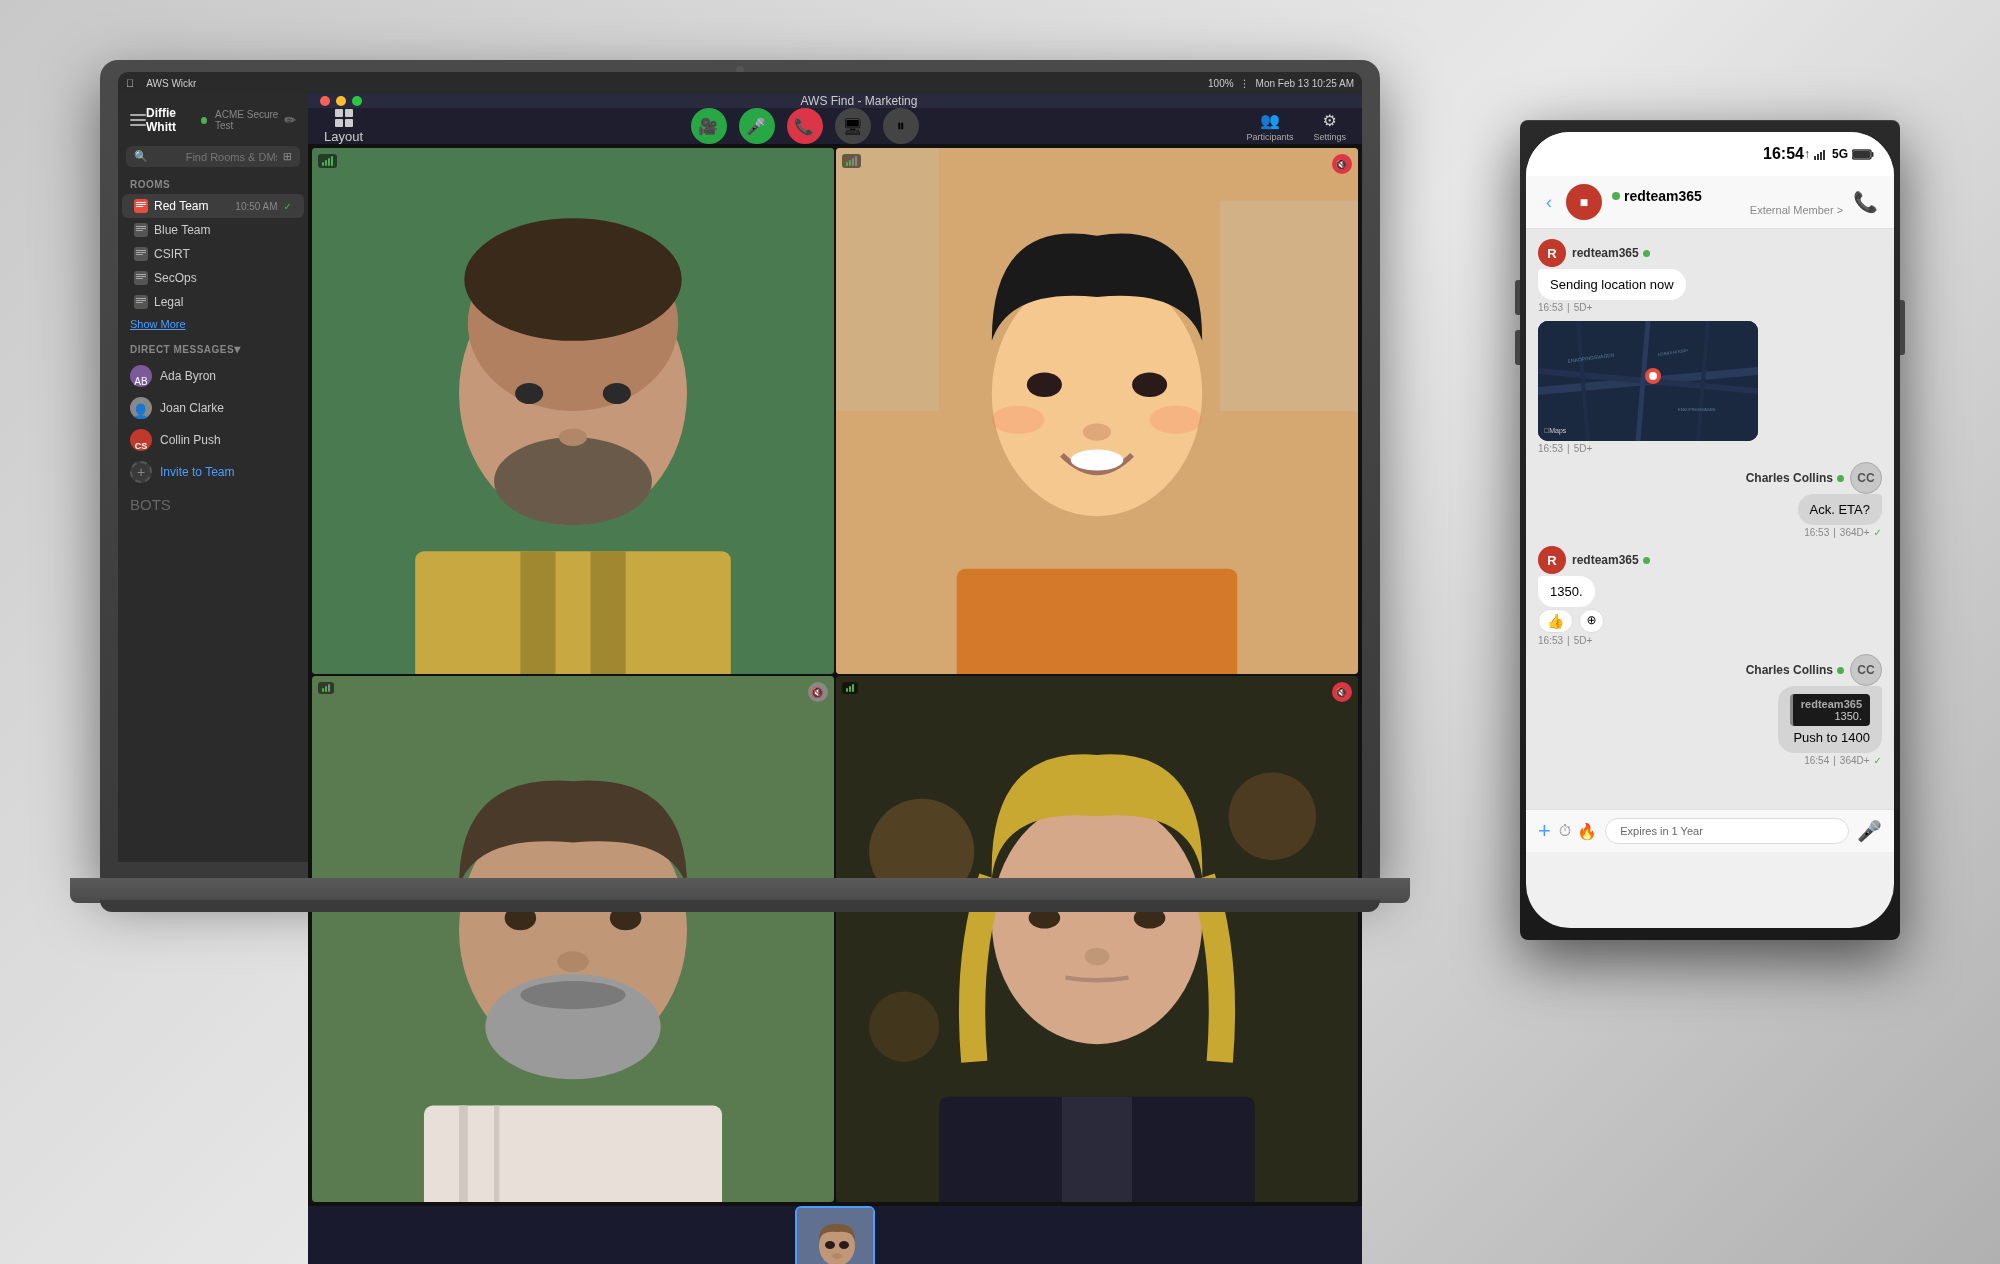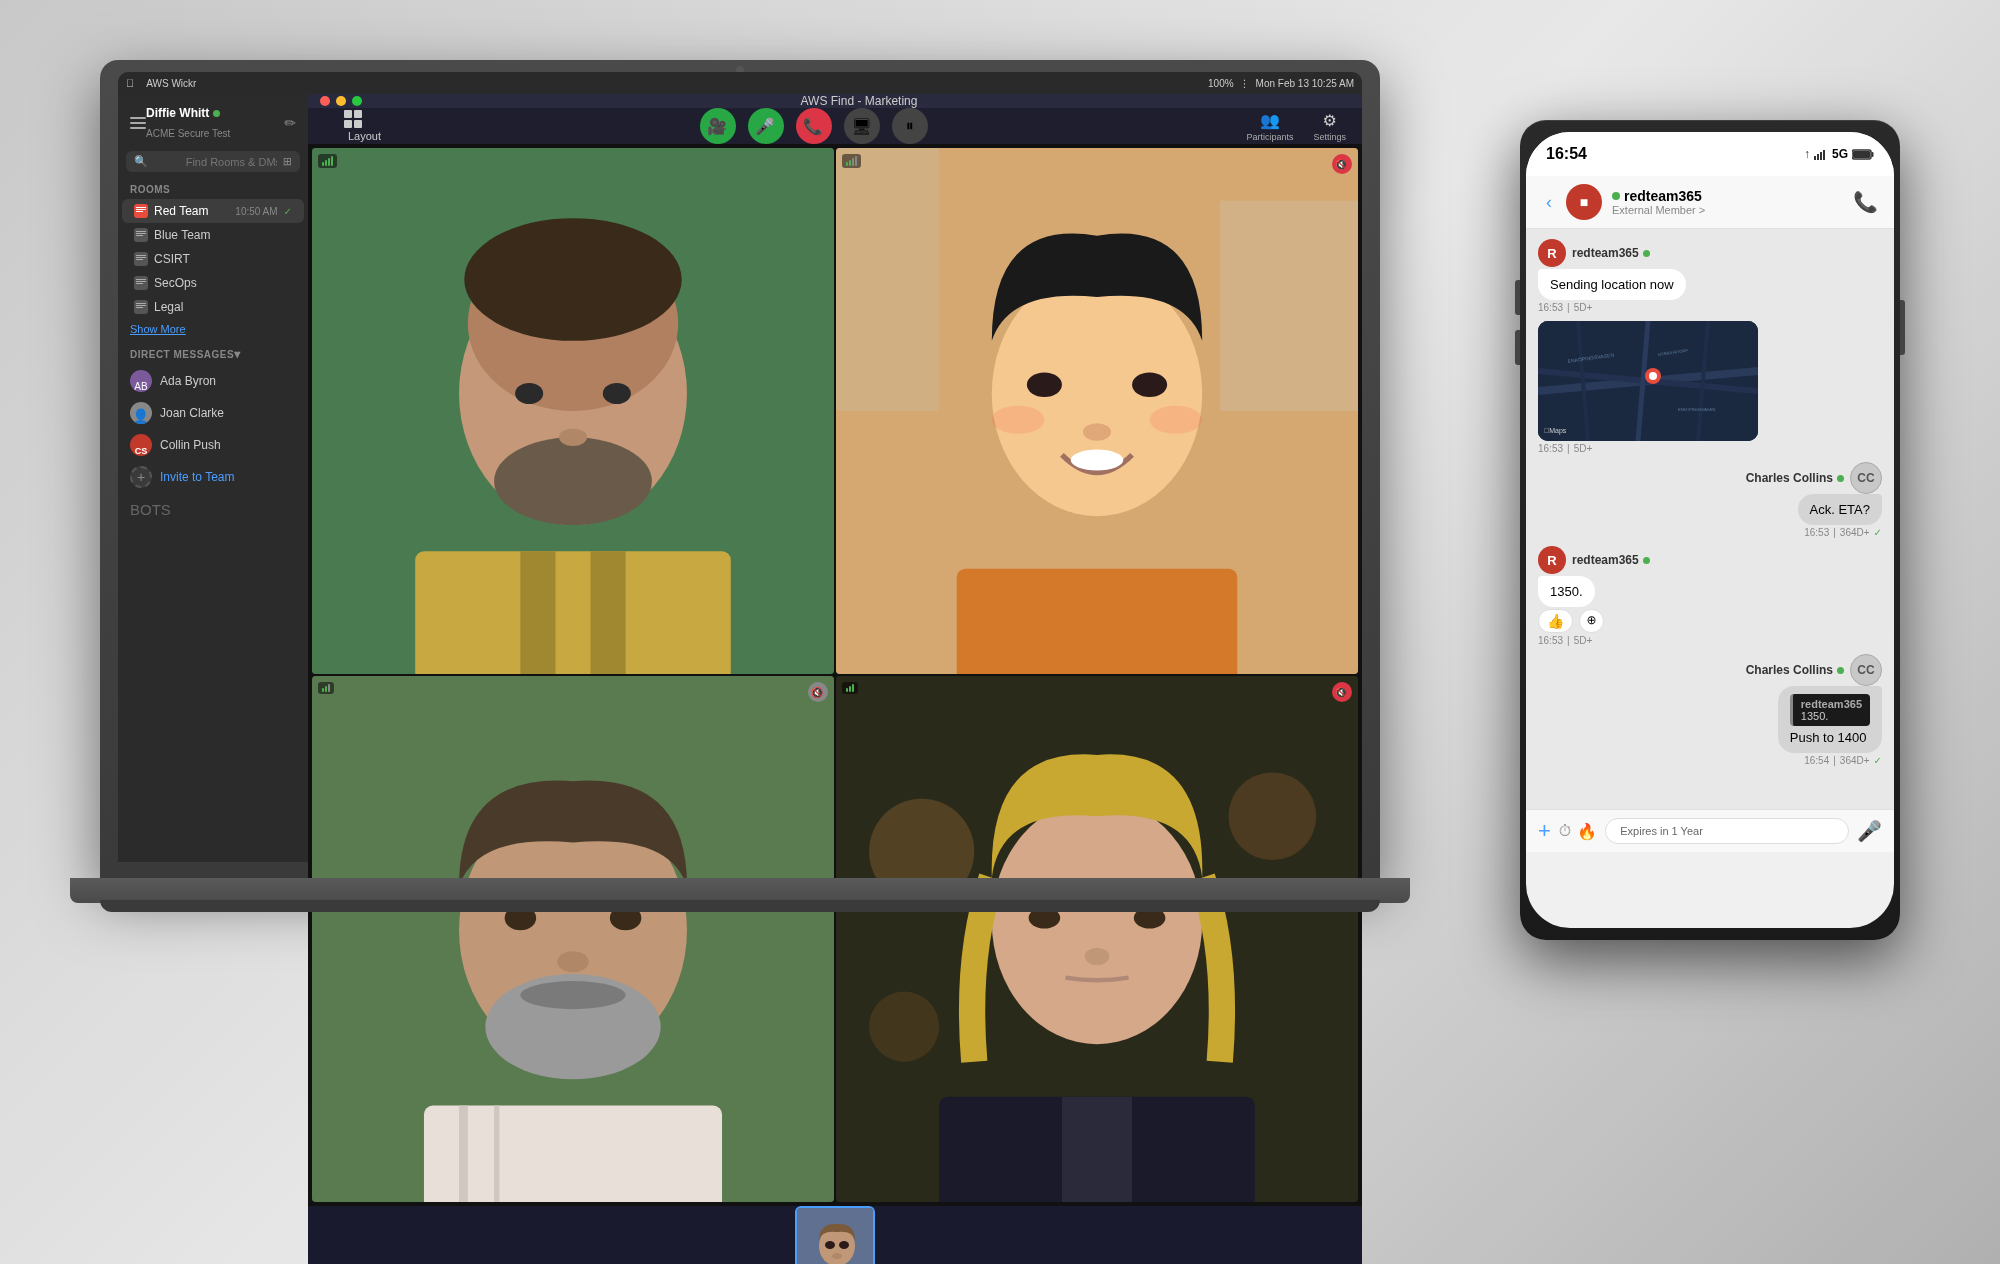--- a/index.html
+++ b/index.html
@@ -106,22 +106,21 @@
     }
     .sidebar-menu-icon {
       width: 16px; height: 12px;
       display: flex; flex-direction: column; gap: 3px; cursor: pointer;
     }
     .sidebar-menu-icon span {
       display: block; height: 2px; background: #aaa; border-radius: 1px;
     }
     .sidebar-user {
       display: flex;
-      flex-direction: column;
-      align-items: flex-start;
+      align-items: center;
       flex: 1;
       gap: 8px;
     }
     .sidebar-username {
       font-size: 12px;
       font-weight: 600;
       color: #fff;
       display: flex;
       align-items: center;
       gap: 4px;
@@ -306,21 +305,21 @@
     .layout-icon {
       display: grid;
       grid-template-columns: 1fr 1fr;
       gap: 2px;
       width: 18px; height: 18px;
     }
     .layout-icon span {
       background: #ccc;
       border-radius: 1px;
     }
-    .layout-label { font-size: 11px; color: #ccc; margin-left: 24px; }
+    .layout-label { font-size: 13px; color: #ccc; }
 
     .call-controls {
       flex: 1;
       display: flex;
       align-items: center;
       justify-content: center;
       gap: 12px;
     }
     .ctrl-btn {
       width: 36px; height: 36px;
@@ -417,22 +416,23 @@
       top: 120px;
       width: 380px;
       height: 820px;
     }
     .phone-body {
       position: absolute;
       top: 0; left: 0;
       width: 380px;
       height: 820px;
       background: linear-gradient(180deg, #2a2a2a 0%, #1a1a1a 100%);
-      border-radius: 26px;
+      border-radius: 8px;
       box-shadow: 0 20px 60px rgba(0,0,0,0.6), inset 0 1px 0 rgba(255,255,255,0.1);
+      text-align: right;
     }
     .phone-screen {
       position: absolute;
       top: 12px; left: 6px;
       width: 368px;
       height: 796px;
       background: #f0f0f0;
       border-radius: 44px;
       overflow: hidden;
     }

